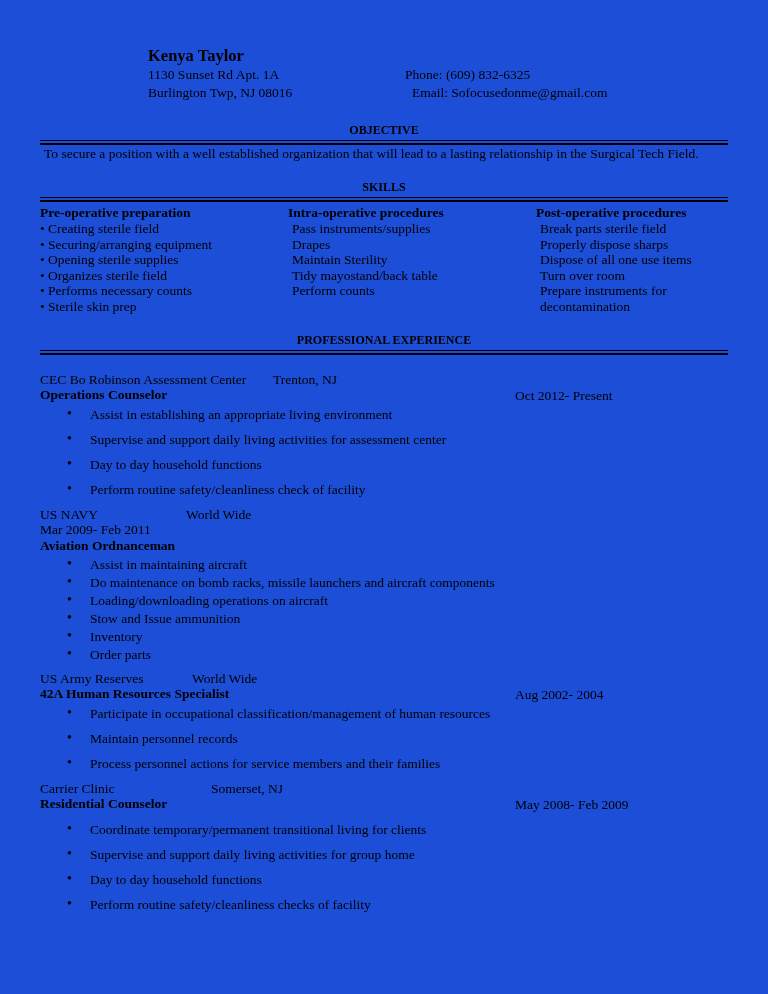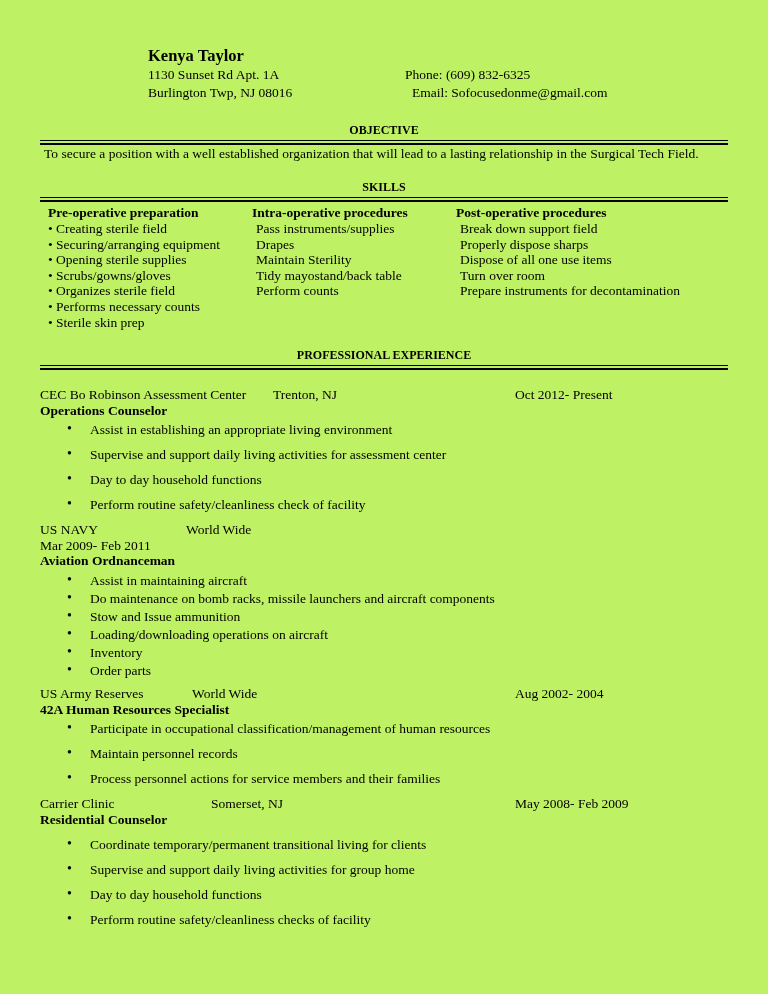--- a/index.html
+++ b/index.html
@@ -1,19 +1,19 @@
 <!DOCTYPE html>
 <html><head>
 <meta charset="utf-8">
 <style>
   html, body { margin: 0; padding: 0; background: #ffffff; }
   .page {
     width: 768px; height: 994px;
     box-sizing: border-box;
-    background: #bef264;
+    background: #1d4ed8;
     color: #000000;
     font-family: "Liberation Serif", serif;
     font-size: 13.5px;
     line-height: 15.5px;
     padding: 46px 40px 0 40px;
     overflow: hidden;
     position: relative;
   }
 
   
@@ -33,35 +33,35 @@
   .rule {
     height: 2px;
     border-top: 1.5px solid #000;
     border-bottom: 2.5px solid #000;
     margin-top: 2px;
   }
 
   .obj-text { margin: 1px 0 1px 4px; }
 
   
-  .skills { display: grid; grid-template-columns: 204px 204px auto; margin: 3px 0 0 8px; }
+  .skills { display: grid; grid-template-columns: 204px 204px auto; margin: 3px 0 0 0; gap: 44px; }
   .skills-colhead { font-weight: bold; margin-bottom: 1px; }
   .skill-item { line-height: 15.6px; }
   .col-bullets .skill-item { padding-left: 11px; text-indent: -11px; }
   .col-bullets .skill-item::before { content: "\2022\00a0"; }
   .col-pad .skill-item { padding-left: 4px; }
 
   
   .job-line { position: relative; display: flex; }
   .job-emp { flex: none; }
   .job1 .job-emp { width: 233px; }
   .job2 .job-emp { width: 146px; }
   .job3 .job-emp { width: 152px; }
   .job4 .job-emp { width: 171px; }
-  .job-date { position: absolute; left: 475px; top: 0; }
+  .job-date { position: absolute; left: 475px; top: 16px; }
   .job-title { font-weight: bold; }
 
   .job1 { margin-top: 17px; }
   .job2 { margin-top: 3px; }
   .job3 { margin-top: 8px; }
   .job4 { margin-top: 3px; }
 
   .xp { list-style: none; margin: 4px 0 0 0; padding: 0 0 0 27px; }
   .xp li { position: relative; padding-left: 23px; }
   .xp li::before { content: "\2022"; position: absolute; left: 0; top: -1px; font-size: 14px; }
@@ -92,36 +92,35 @@
 
   <h2 class="sec-head mt-small">SKILLS</h2>
   <div class="rule"></div>
 
   <div class="skills">
     <div class="skills-col col-bullets">
       <div class="skills-colhead">Pre-operative preparation</div>
       <div class="skill-item">Creating sterile field</div>
       <div class="skill-item">Securing/arranging equipment</div>
       <div class="skill-item">Opening sterile supplies</div>
-      <div class="skill-item">Scrubs/gowns/gloves</div>
       <div class="skill-item">Organizes sterile field</div>
       <div class="skill-item">Performs necessary counts</div>
       <div class="skill-item">Sterile skin prep</div>
     </div>
     <div class="skills-col col-pad">
       <div class="skills-colhead">Intra-operative procedures</div>
       <div class="skill-item">Pass instruments/supplies</div>
       <div class="skill-item">Drapes</div>
       <div class="skill-item">Maintain Sterility</div>
       <div class="skill-item">Tidy mayostand/back table</div>
       <div class="skill-item">Perform counts</div>
     </div>
     <div class="skills-col col-pad">
       <div class="skills-colhead">Post-operative procedures</div>
-      <div class="skill-item">Break down support field</div>
+      <div class="skill-item">Break parts sterile field</div>
       <div class="skill-item">Properly dispose sharps</div>
       <div class="skill-item">Dispose of all one use items</div>
       <div class="skill-item">Turn over room</div>
       <div class="skill-item">Prepare instruments for decontamination</div>
     </div>
   </div>
 
   <h2 class="sec-head mt-small">PROFESSIONAL EXPERIENCE</h2>
   <div class="rule"></div>
 
@@ -143,22 +142,22 @@
   <section class="job job2">
     <div class="job-line">
       <span class="job-emp">US NAVY</span>
       <span class="job-loc">World Wide</span>
     </div>
     <div class="job-dateline">Mar 2009- Feb 2011</div>
     <div class="job-title">Aviation Ordnanceman</div>
     <ul class="xp xp-tight">
       <li>Assist in maintaining aircraft</li>
       <li>Do maintenance on bomb racks, missile launchers and aircraft components</li>
+      <li>Loading/downloading operations on aircraft</li>
       <li>Stow and Issue ammunition</li>
-      <li>Loading/downloading operations on aircraft</li>
       <li>Inventory</li>
       <li>Order parts</li>
     </ul>
   </section>
 
   <section class="job job3">
     <div class="job-line">
       <span class="job-emp">US Army Reserves</span>
       <span class="job-loc">World Wide</span>
       <span class="job-date">Aug 2002- 2004</span>

